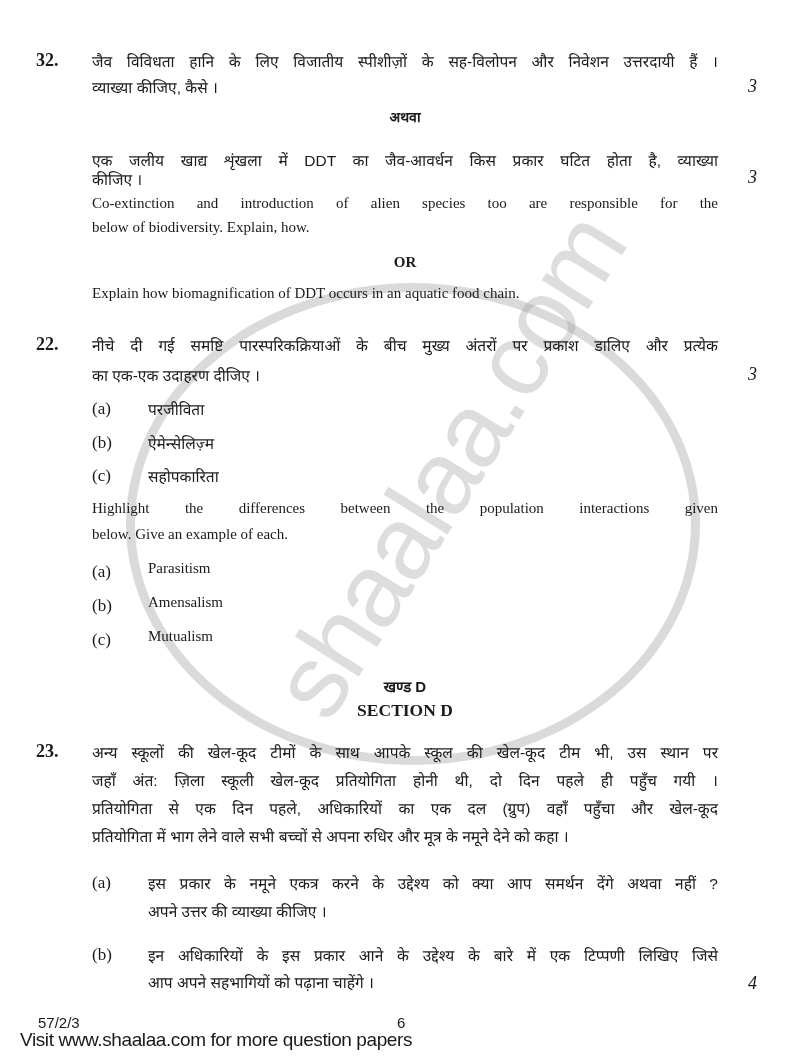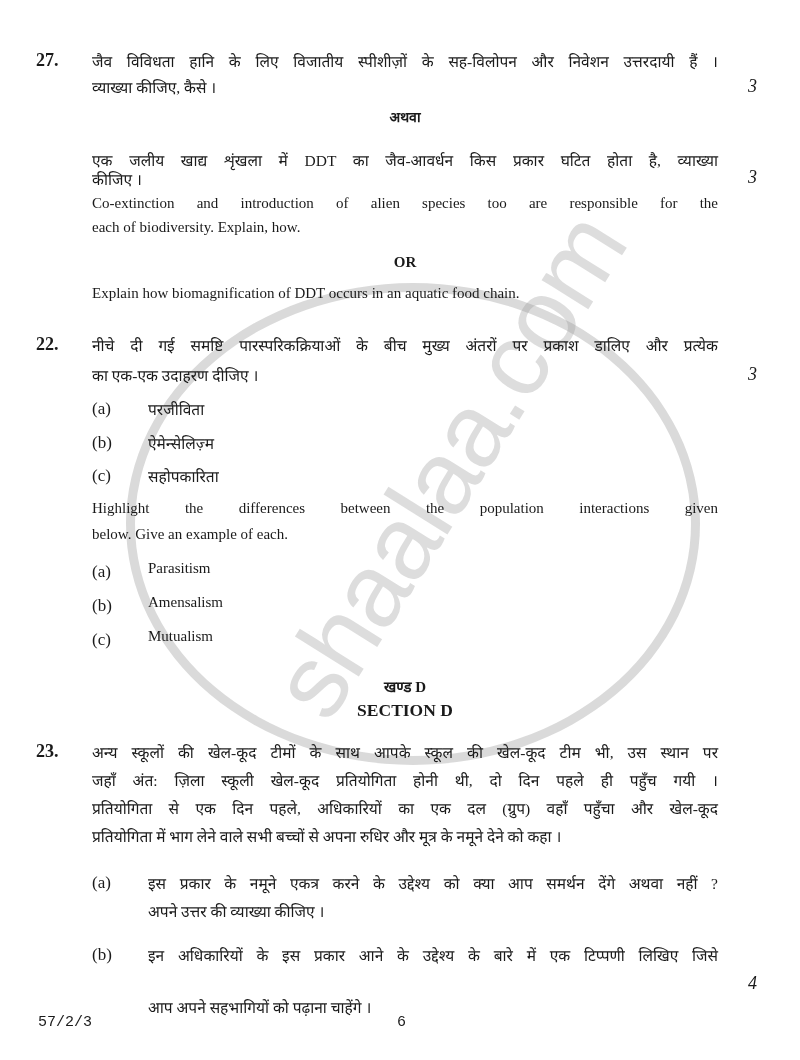--- a/index.html
+++ b/index.html
@@ -2,30 +2,30 @@
 <html><head>
 <meta charset="utf-8">
 <style>
   html, body { margin: 0; padding: 0; }
   body {
     width: 800px; height: 1060px; background: #ffffff; position: relative; overflow: hidden;
     font-family: "DejaVu Serif", "Liberation Serif", serif; color: #1a1a1a;
   }
   .page { position: absolute; inset: 0; }
   .abs { position: absolute; white-space: nowrap; }
-  .hi { font-family: Liberation Serif, serif; font-size: 15.5px; }
+  .hi { font-family: Liberation Sans, sans-serif; font-size: 15.5px; }
   .en { font-family: "Liberation Serif", "DejaVu Serif", serif; font-size: 15px; }
   .qnum { font-family: "Liberation Serif", serif; font-weight: bold; font-size: 18px; left: 36px; }
   .marks { font-family: "Liberation Serif", serif; font-style: italic; font-size: 18px; left: 748px; }
   .center { left: 0; width: 810px; text-align: center; }
   .bold { font-weight: bold; }
   .just { left: 92px; width: 626px; text-align: justify; text-align-last: justify; white-space: normal; }
   .lbl { left: 92px; font-family: "Liberation Serif", serif; font-size: 17px; }
   .itm { left: 148px; }
-  .footer { font-family: Liberation Mono, monospace; }
+  .footer { font-family: Liberation Sans, sans-serif; }
   
   .wm-ellipse {
     position: absolute; left: 126px; top: 283px; width: 574px; height: 482px;
     border: 9px solid rgba(150,150,150,0.35); border-radius: 50%; box-sizing: border-box;
     pointer-events: none;
   }
   .wm-text {
     position: absolute; left: 195px; top: 460px; width: 440px; text-align: center;
     font-family: "Liberation Sans", "DejaVu Sans", sans-serif; font-size: 104px;
     color: rgba(150,150,150,0.32); transform: rotate(-58deg); transform-origin: center center;
@@ -34,33 +34,33 @@
 </style>
 </head>
 <body>
 
 <div class="page">
 
   <div class="wm-ellipse"></div>
   <div class="wm-text">shaalaa.com</div>
 
   <div>
-    <div class="abs qnum" style="top:50px;">27.</div>
+    <div class="abs qnum" style="top:50px;">32.</div>
     <div class="abs hi just" style="top:50px;">जैव विविधता हानि के लिए विजातीय स्पीशीज़ों के सह-विलोपन और निवेशन उत्तरदायी हैं ।</div>
     <div class="abs hi" style="left:92px; top:76px;">व्याख्या कीजिए, कैसे ।</div>
     <div class="abs marks" style="top:76px;">3</div>
 
     <div class="abs hi center bold" style="top:107px; font-size:14px;">अथवा</div>
 
     <div class="abs hi just" style="top:149px;">एक जलीय खाद्य शृंखला में DDT का जैव-आवर्धन किस प्रकार घटित होता है, व्याख्या</div>
     <div class="abs hi" style="left:92px; top:168px;">कीजिए ।</div>
     <div class="abs marks" style="top:167px;">3</div>
 
     <div class="abs en just" style="top:195px;">Co-extinction and introduction of alien species too are responsible for the</div>
-    <div class="abs en" style="left:92px; top:219px;">each of biodiversity. Explain, how.</div>
+    <div class="abs en" style="left:92px; top:219px;">below of biodiversity. Explain, how.</div>
 
     <div class="abs en center bold" style="top:254px;">OR</div>
 
     <div class="abs en" style="left:92px; top:285px;">Explain how biomagnification of DDT occurs in an aquatic food chain.</div>
   </div>
 
   <div>
     <div class="abs qnum" style="top:334px;">22.</div>
     <div class="abs hi just" style="top:334px;">नीचे दी गई समष्टि पारस्परिकक्रियाओं के बीच मुख्य अंतरों पर प्रकाश डालिए और प्रत्येक</div>
     <div class="abs hi" style="left:92px; top:364px;">का एक-एक उदाहरण दीजिए ।</div>
@@ -93,20 +93,21 @@
     <div class="abs hi just" style="top:769px;">जहाँ अंत: ज़िला स्कूली खेल-कूद प्रतियोगिता होनी थी, दो दिन पहले ही पहुँच गयी ।</div>
     <div class="abs hi just" style="top:797px;">प्रतियोगिता से एक दिन पहले, अधिकारियों का एक दल (ग्रुप) वहाँ पहुँचा और खेल-कूद</div>
     <div class="abs hi" style="left:92px; top:825px;">प्रतियोगिता में भाग लेने वाले सभी बच्चों से अपना रुधिर और मूत्र के नमूने देने को कहा ।</div>
 
     <div class="abs lbl" style="top:873px;">(a)</div>
     <div class="abs hi" style="left:148px; top:872px; width:570px; text-align:justify; text-align-last:justify; white-space:normal;">इस प्रकार के नमूने एकत्र करने के उद्देश्य को क्या आप समर्थन देंगे अथवा नहीं ?</div>
     <div class="abs hi" style="left:148px; top:900px;">अपने उत्तर की व्याख्या कीजिए ।</div>
 
     <div class="abs lbl" style="top:945px;">(b)</div>
     <div class="abs hi" style="left:148px; top:944px; width:570px; text-align:justify; text-align-last:justify; white-space:normal;">इन अधिकारियों के इस प्रकार आने के उद्देश्य के बारे में एक टिप्पणी लिखिए जिसे</div>
-    <div class="abs hi" style="left:148px; top:996px;">आप अपने सहभागियों को पढ़ाना चाहेंगे ।</div>
+    <div class="abs hi" style="left:148px; top:971px;">आप अपने सहभागियों को पढ़ाना चाहेंगे ।</div>
     <div class="abs marks" style="top:973px;">4</div>
   </div>
 
   <div class="abs footer" style="left:38px; top:1014px; font-size:15px;">57/2/3</div>
   <div class="abs footer" style="left:397px; top:1014px; font-size:15px;">6</div>
+  <div class="abs footer" style="left:20px; top:1029px; font-size:19px; letter-spacing:-0.4px;">Visit www.shaalaa.com for more question papers</div>
 
 </div>
 
 </body></html>

